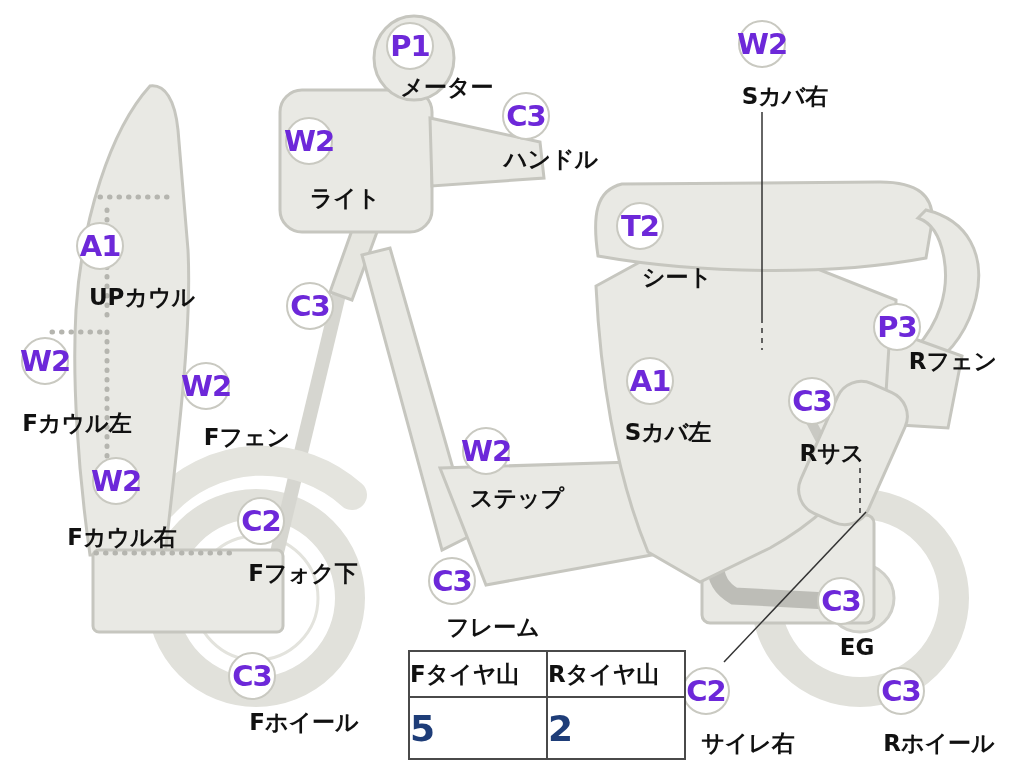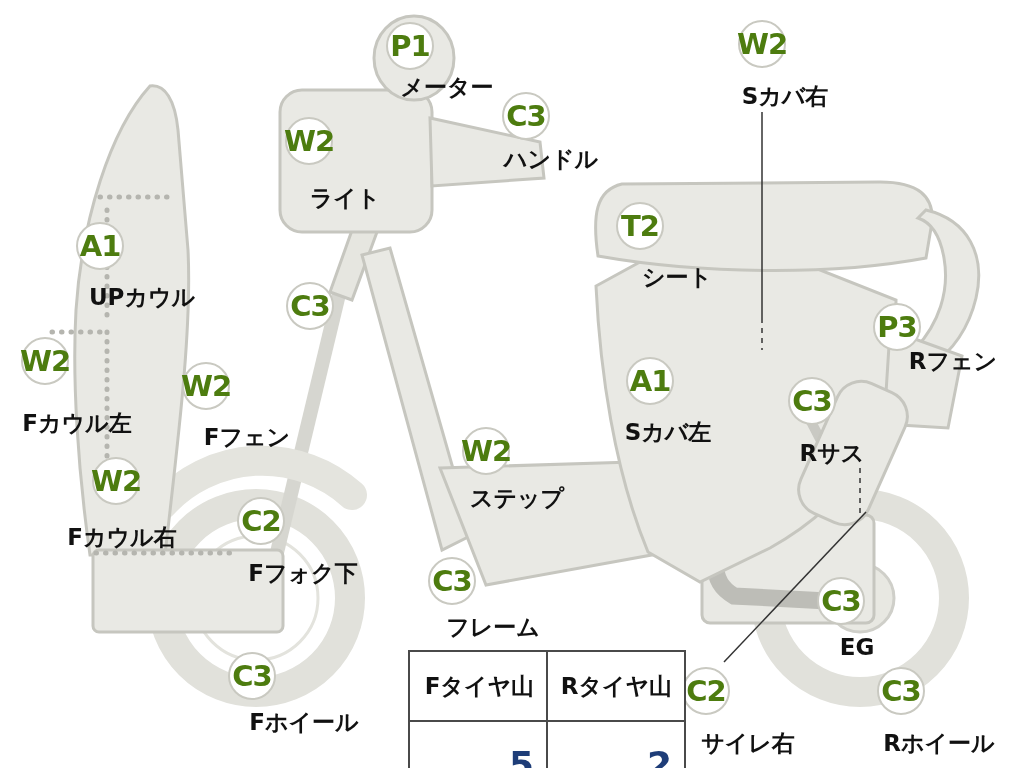--- a/index.html
+++ b/index.html
@@ -5,33 +5,33 @@
   html,body{margin:0;padding:0;background:#fff;}
   .stage{
     position:relative;width:1024px;height:768px;background:#fff;overflow:hidden;
     font-family:"DejaVu Sans","Liberation Sans",sans-serif;
   }
   .art{position:absolute;left:0;top:0;}
   .badge{
     position:absolute;width:48px;height:48px;border-radius:50%;
     background:#fff;border:2px solid #c9c9c1;box-sizing:border-box;
     display:flex;align-items:center;justify-content:center;
-    font-size:29px;font-weight:600;color:#4d7c0f;letter-spacing:-1px;
+    font-size:29px;font-weight:600;color:#6d28d9;letter-spacing:-1px;
     transform:translate(-50%,-50%);
   }
   .mlabel{
     position:absolute;transform:translate(-50%,-50%);
     font-size:23px;font-weight:700;color:#111;white-space:nowrap;text-align:center;
   }
   .tire-table{
     position:absolute;left:408px;top:650px;width:278px;
     border-collapse:collapse;background:#fff;table-layout:fixed;
   }
   .tire-table th,.tire-table td{
-    border:2px solid #4a4a4a;text-align:right;padding:12px;
+    border:2px solid #4a4a4a;text-align:left;padding:0;
   }
   .tire-table th{font-size:23px;font-weight:700;color:#111;height:44px;}
   .tire-table td{font-size:36px;font-weight:600;color:#1e3d78;height:60px;}
 </style>
 </head>
 <body>
 
 <div class="stage">
 
   <svg class="art" width="1024" height="768" viewBox="0 0 1024 768">

